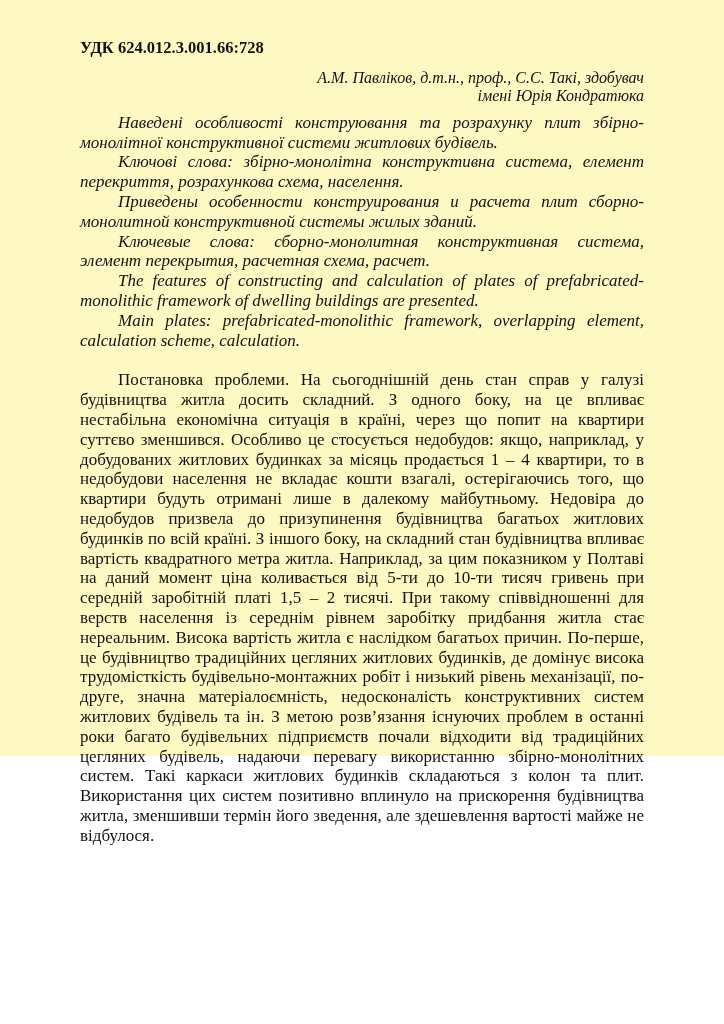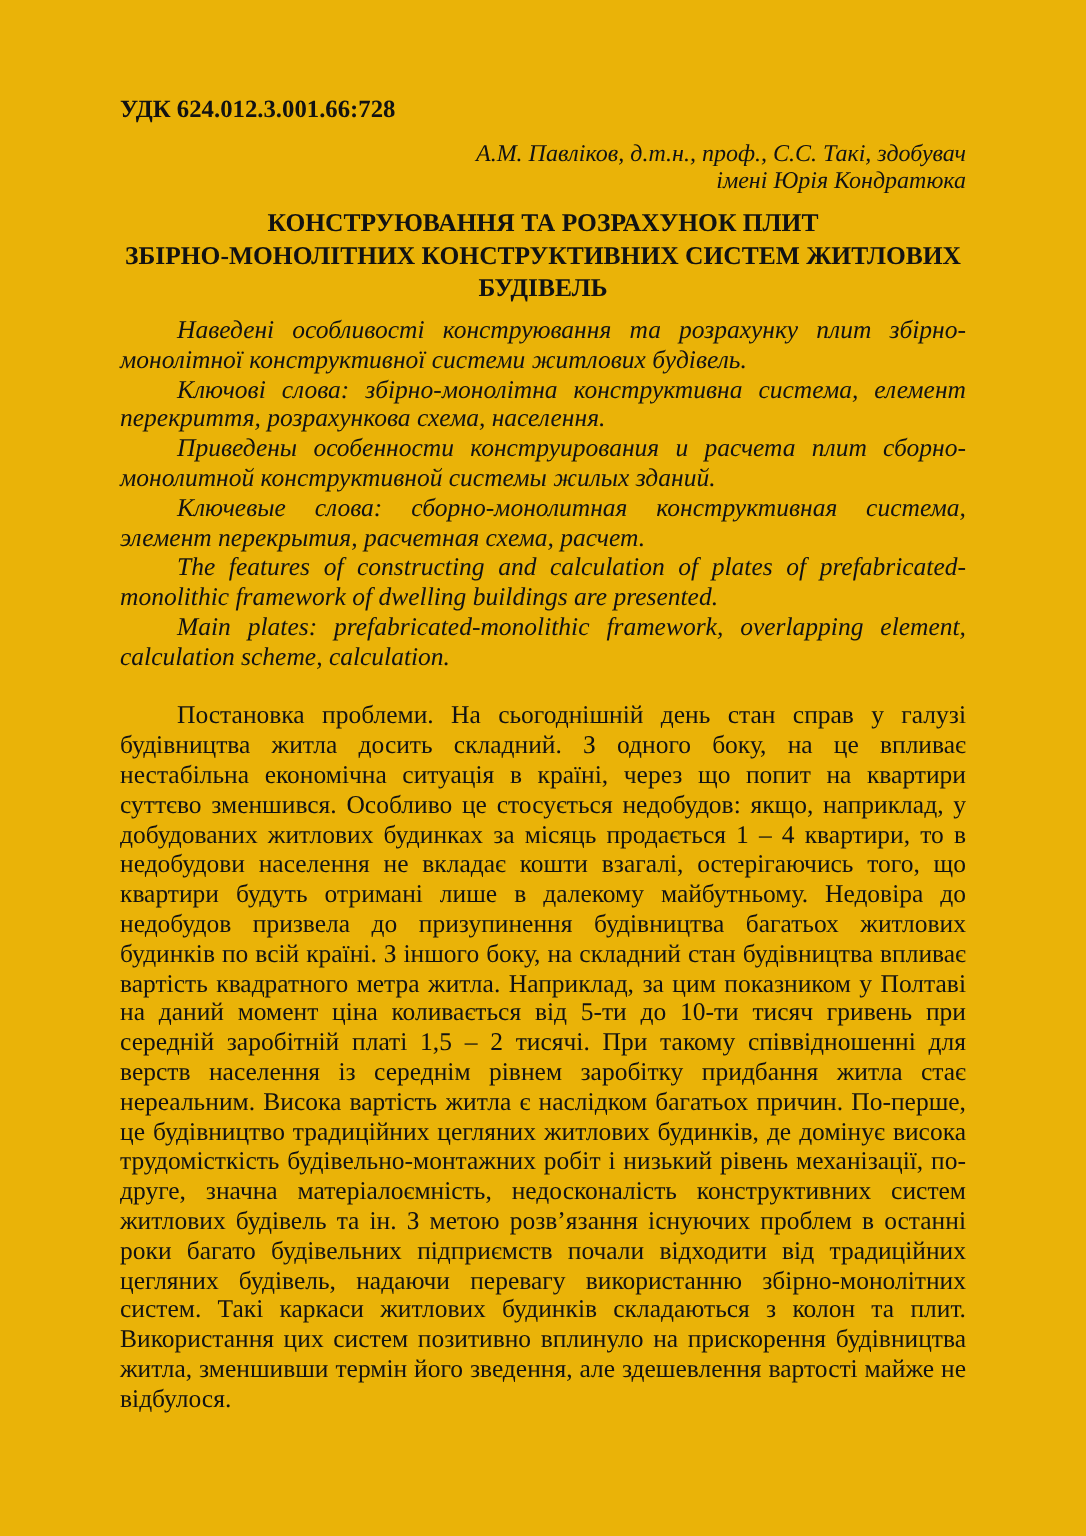--- a/index.html
+++ b/index.html
@@ -10,23 +10,23 @@
   body {
     width: 724px;
     height: 1024px;
     font-family: "Liberation Serif", serif;
     color: #121212;
     overflow: hidden;
   }
   .page {
     box-sizing: border-box;
     width: 724px;
-    height: 1024px;
-    padding: 63px 80px 60px 80px;
-    background: #eab308;
+    height: 756px;
+    padding: 38px 80px 60px 80px;
+    background: #fef9c3;
   }
   .udc {
     margin: 0 0 11px 0;
     font-weight: bold;
     font-size: 16.5px;
     line-height: 20px;
   }
   .authors {
     margin: 0 0 7px 0;
     text-align: right;
@@ -69,25 +69,20 @@
 
 <div class="page">
 
   <p class="udc">УДК 624.012.3.001.66:728</p>
 
   <div class="authors">
     <span class="aline">А.М. Павліков, д.т.н., проф., С.С. Такі, здобувач</span>
     <span class="aline">імені Юрія Кондратюка</span>
   </div>
 
-  <h1 class="title">
-    <span class="tline">КОНСТРУЮВАННЯ ТА РОЗРАХУНОК ПЛИТ</span>
-    <span class="tline">ЗБІРНО-МОНОЛІТНИХ КОНСТРУКТИВНИХ СИСТЕМ ЖИТЛОВИХ</span>
-    <span class="tline">БУДІВЕЛЬ</span>
-  </h1>
 
   <div class="abstract">
     <p class="para"><span>Наведені особливості конструювання та розрахунку плит збірно-монолітної конструктивної системи житлових будівель.</span></p>
     <p class="para"><b class="lead">Ключові слова:</b> <span>збірно-монолітна конструктивна система, елемент перекриття, розрахункова схема, населення.</span></p>
     <p class="para"><span>Приведены особенности конструирования и расчета плит сборно-монолитной конструктивной системы жилых зданий.</span></p>
     <p class="para"><b class="lead">Ключевые слова:</b> <span>сборно-монолитная конструктивная система, элемент перекрытия, расчетная схема, расчет.</span></p>
     <p class="para"><span>The features of constructing and calculation of plates of prefabricated-monolithic framework of dwelling buildings are presented.</span></p>
     <p class="para"><b class="lead">Main plates:</b> <span>prefabricated-monolithic framework, overlapping element, calculation scheme, calculation.</span></p>
   </div>
 

